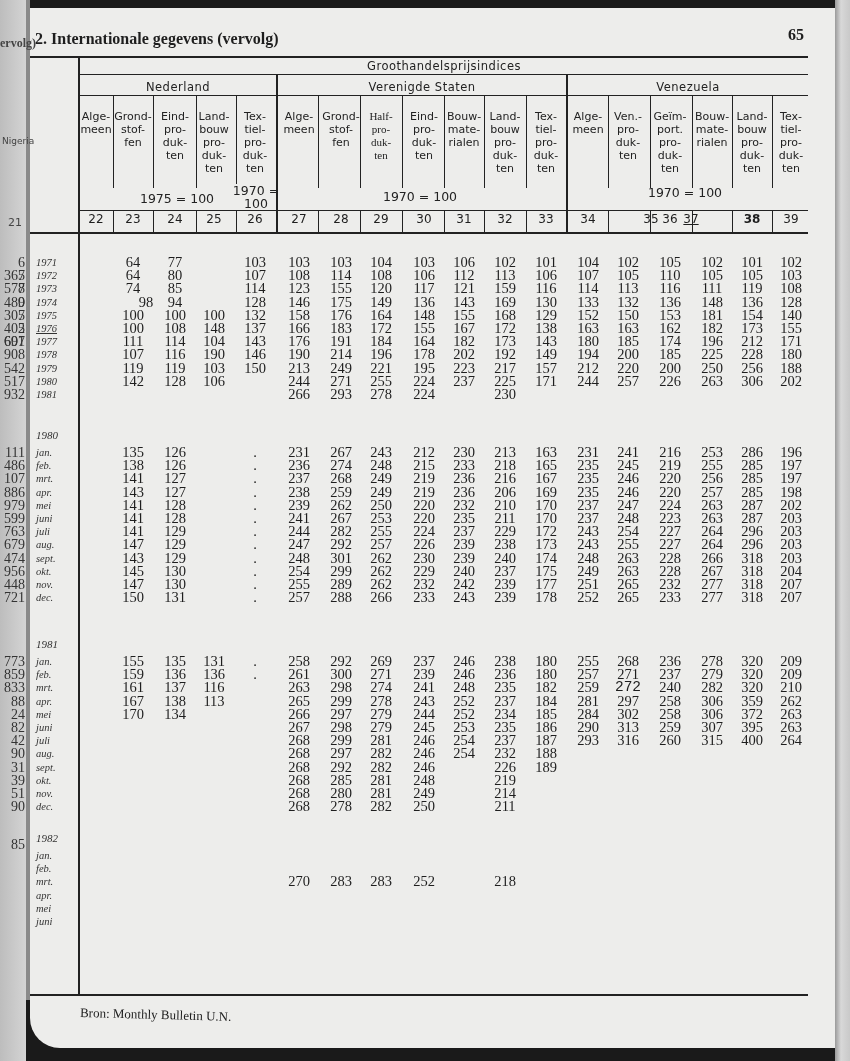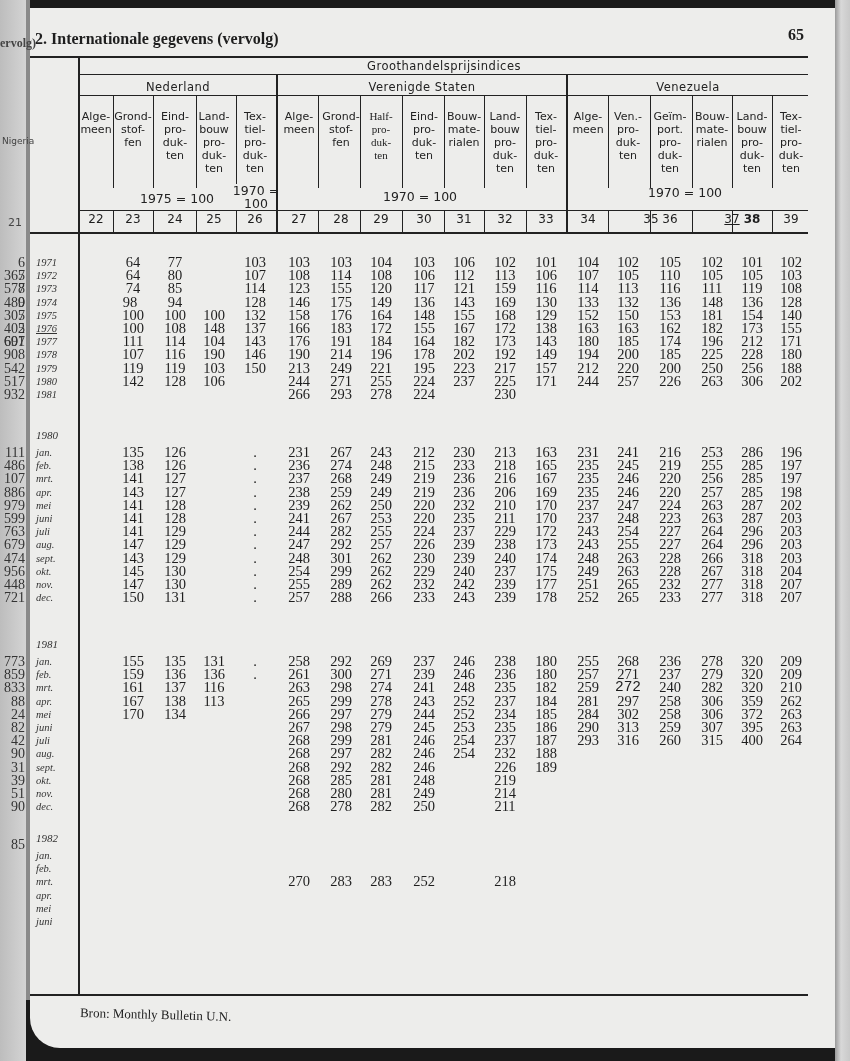--- a/index.html
+++ b/index.html
@@ -208,40 +208,40 @@
     <div class="colnum" style="left: 281px;">27</div>
     <div class="colnum" style="left: 323px;">28</div>
     <div class="colnum" style="left: 363px;">29</div>
     <div class="colnum" style="left: 406px;">30</div>
     <div class="colnum" style="left: 446px;">31</div>
     <div class="colnum" style="left: 487px;">32</div>
     <div class="colnum" style="left: 528px;">33</div>
     <div class="colnum" style="left: 570px;">34</div>
     <div class="colnum" style="left: 611px; margin-left: 22px;">35</div>
     <div class="colnum" style="left: 652px;">36</div>
-    <div class="colnum" style="left: 714px; text-decoration: underline;">37</div>
+    <div class="colnum" style="left: 673px; text-decoration: underline;">37</div>
     <div class="colnum" style="left: 734px; font-weight: bold;">38</div>
     <div class="colnum" style="left: 773px;">39</div>
   </div>
 <div id="body">
     <div class="rowlabel" style="top: 256px;">1971</div>
     <div class="rowlabel" style="top: 269.2px;">1972</div>
     <div class="rowlabel" style="top: 282.4px;">1973</div>
     <div class="rowlabel" style="top: 295.6px;">1974</div>
     <div class="rowlabel" style="top: 308.8px;">1975</div>
     <div class="rowlabel" style="top: 322px; text-decoration: underline;">1976</div>
     <div class="rowlabel" style="top: 335.2px;">1977</div>
     <div class="rowlabel" style="top: 348.4px;">1978</div>
     <div class="rowlabel" style="top: 361.6px;">1979</div>
     <div class="rowlabel" style="top: 374.8px;">1980</div>
     <div class="rowlabel" style="top: 388px;">1981</div>
     <div class="val" style="left: 115px; top: 256px;">64</div>
     <div class="val" style="left: 115px; top: 269.2px;">64</div>
     <div class="val" style="left: 115px; top: 282.4px;">74</div>
-    <div class="val" style="left: 112px; top: 295.6px;">98</div>
+    <div class="val" style="left: 128px; top: 295.6px;">98</div>
     <div class="val" style="left: 115px; top: 308.8px;">100</div>
     <div class="val" style="left: 115px; top: 322px;">100</div>
     <div class="val" style="left: 115px; top: 335.2px;">111</div>
     <div class="val" style="left: 115px; top: 348.4px;">107</div>
     <div class="val" style="left: 115px; top: 361.6px;">119</div>
     <div class="val" style="left: 115px; top: 374.8px;">142</div>
     <div class="val" style="left: 157px; top: 256px;">77</div>
     <div class="val" style="left: 157px; top: 269.2px;">80</div>
     <div class="val" style="left: 157px; top: 282.4px;">85</div>
     <div class="val" style="left: 157px; top: 295.6px;">94</div>

